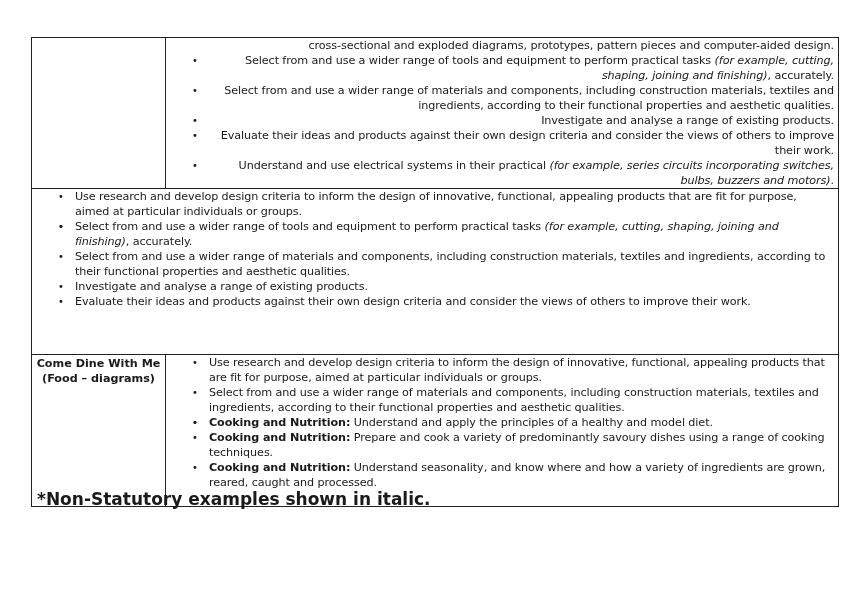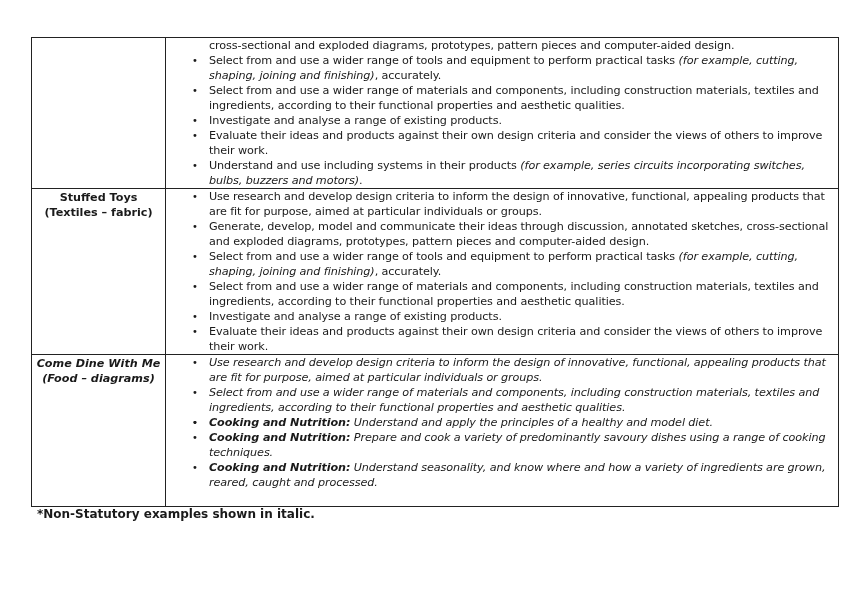--- a/index.html
+++ b/index.html
@@ -1,75 +1,71 @@
 <!DOCTYPE html>
 <html><head>
 <meta charset="utf-8">
 <style>
   html, body { margin: 0; padding: 0; background: #ffffff; }
   body { width: 868px; height: 613px; position: relative; overflow: hidden;
          font-family: "DejaVu Sans", sans-serif; color: #1a1a1a; }
   .table { position: absolute; left: 31px; top: 37px; width: 806px;
            border: 1.5px solid #222; border-collapse: collapse; }
   .row { display: flex; border-top: 1.5px solid #222; }
-  .row:first-child { border-top: none; }
+  .row:first-child { border-top: none; text-align: right; }
   .cell-left { width: 133px; border-right: 1.5px solid #222; flex: none;
                text-align: center; font-weight: bold; font-size: 11.2px;
                line-height: 15px; padding-top: 1px; }
   .cell-right { flex: 1; padding: 0 4px 0 0; font-size: 11.2px; line-height: 15px;
                 letter-spacing: -0.1px; }
   ul { margin: 0; padding: 0; list-style: none; }
   li { position: relative; padding-left: 43px; }
   li .bullet { position: absolute; left: 26px; top: 0; font-size: 10px; }
   .cont { padding-left: 43px; }
   .it { font-style: italic; }
   .b { font-weight: bold; text-align: right; }
-  .footnote { position: absolute; left: 37px; top: 507px; font-weight: bold;
-              font-size: 12px; line-height: 15px; }
+  .footnote { position: absolute; left: 37px; top: 492px; font-weight: bold;
+              font-size: 17px; line-height: 15px; }
 </style>
 </head>
 <body>
 
 <div class="table">
 
   <div class="row" style="height:150px;">
     <div class="cell-left">
       <div></div>
       <div></div>
     </div>
     <div class="cell-right">
       <div class="cont">cross-sectional and exploded diagrams, prototypes, pattern pieces and computer-aided design.</div>
       <ul>
         <li><span class="bullet">•</span><span>Select from and use a wider range of tools and equipment to perform practical tasks </span><span class="it">(for example, cutting, shaping, joining and finishing)</span><span>, accurately.</span></li>
         <li><span class="bullet">•</span><span>Select from and use a wider range of materials and components, including construction materials, textiles and ingredients, according to their functional properties and aesthetic qualities.</span></li>
         <li><span class="bullet">•</span><span>Investigate and analyse a range of existing products.</span></li>
         <li><span class="bullet">•</span><span>Evaluate their ideas and products against their own design criteria and consider the views of others to improve their work.</span></li>
-        <li><span class="bullet">•</span><span>Understand and use including systems in their products </span><span class="it">(for example, series circuits incorporating switches, bulbs, buzzers and motors)</span><span>.</span></li>
+        <li><span class="bullet">•</span><span>Understand and use electrical systems in their practical </span><span class="it">(for example, series circuits incorporating switches, bulbs, buzzers and motors)</span><span>.</span></li>
       </ul>
     </div>
   </div>
 
   <div class="row" style="height:165px;">
-    <div class="cell-left">
-      <div>Stuffed Toys</div>
-      <div>(Textiles – fabric)</div>
-    </div>
     <div class="cell-right">
       <ul>
         <li><span class="bullet">•</span><span>Use research and develop design criteria to inform the design of innovative, functional, appealing products that are fit for purpose, aimed at particular individuals or groups.</span></li>
-        <li><span class="bullet">•</span><span>Generate, develop, model and communicate their ideas through discussion, annotated sketches, cross-sectional and exploded diagrams, prototypes, pattern pieces and computer-aided design.</span></li>
+        <li><span class="bullet">•</span></li>
         <li><span class="bullet">•</span><span>Select from and use a wider range of tools and equipment to perform practical tasks </span><span class="it">(for example, cutting, shaping, joining and finishing)</span><span>, accurately.</span></li>
         <li><span class="bullet">•</span><span>Select from and use a wider range of materials and components, including construction materials, textiles and ingredients, according to their functional properties and aesthetic qualities.</span></li>
         <li><span class="bullet">•</span><span>Investigate and analyse a range of existing products.</span></li>
         <li><span class="bullet">•</span><span>Evaluate their ideas and products against their own design criteria and consider the views of others to improve their work.</span></li>
       </ul>
     </div>
   </div>
 
-  <div class="row" style="height:151px;font-style:italic;">
+  <div class="row" style="height:151px;">
     <div class="cell-left">
       <div>Come Dine With Me</div>
       <div>(Food – diagrams)</div>
     </div>
     <div class="cell-right">
       <ul>
         <li><span class="bullet">•</span><span class="b"></span><span>Use research and develop design criteria to inform the design of innovative, functional, appealing products that are fit for purpose, aimed at particular individuals or groups.</span></li>
         <li><span class="bullet">•</span><span class="b"></span><span>Select from and use a wider range of materials and components, including construction materials, textiles and ingredients, according to their functional properties and aesthetic qualities.</span></li>
         <li><span class="bullet">•</span><span class="b"></span></li>
         <li><span class="bullet">•</span><span class="b">Cooking and Nutrition:</span><span> Understand and apply the principles of a healthy and model diet.</span></li>

